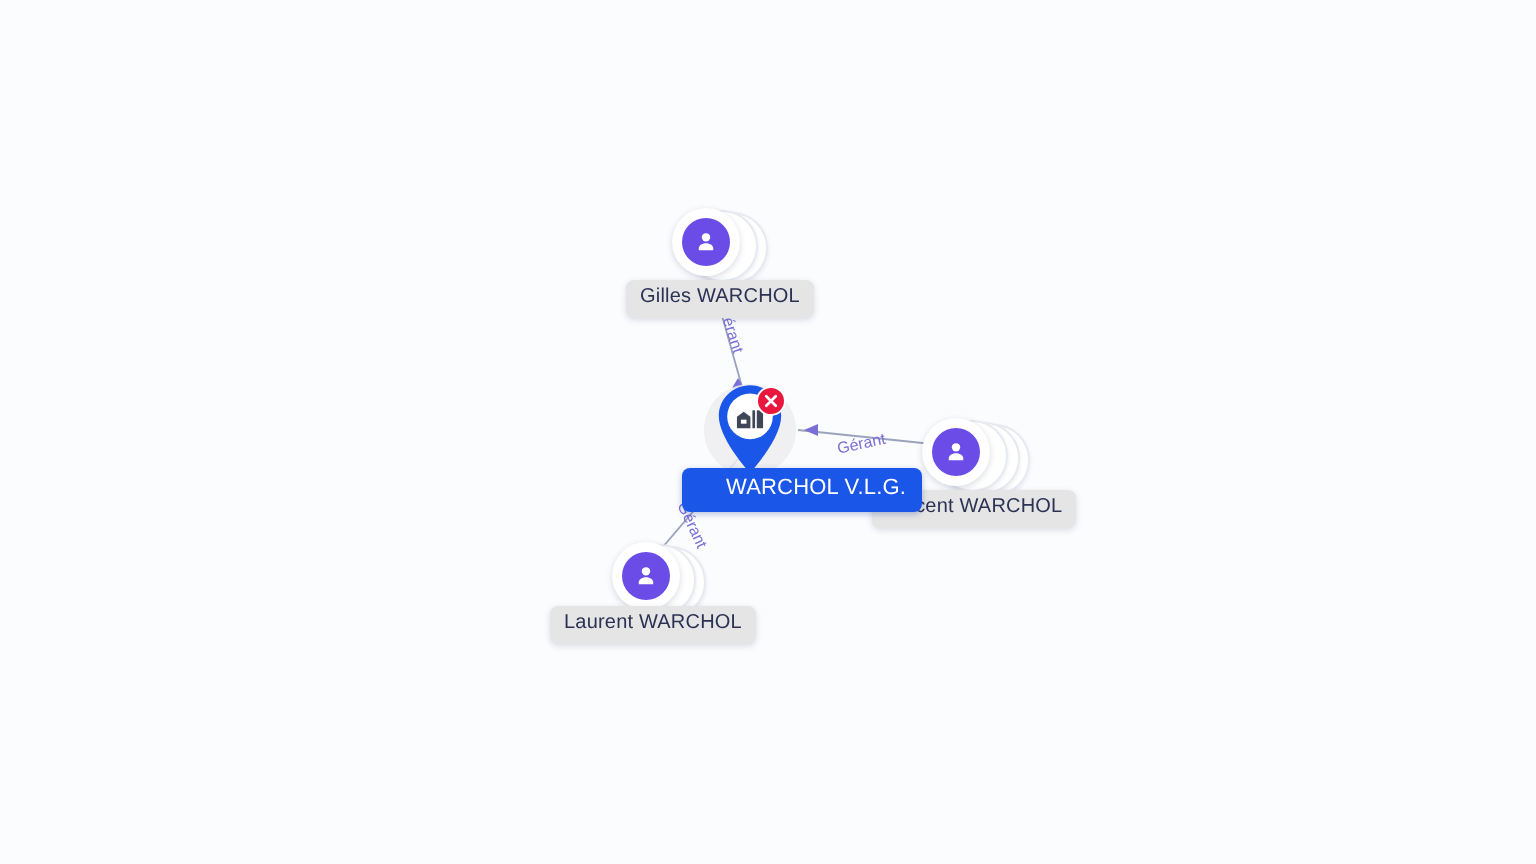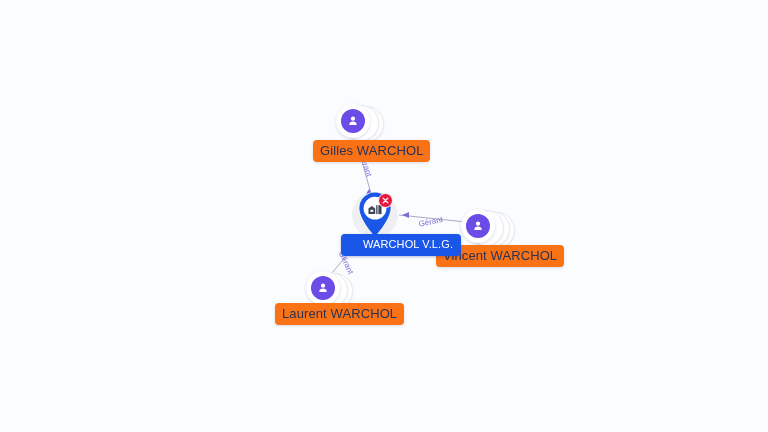--- a/index.html
+++ b/index.html
@@ -62,23 +62,23 @@
     background: #6b4ce6;
     display: flex;
     align-items: center;
     justify-content: center;
   }
   .avatar-circle svg { display: block; }
 
   
   .name-label {
     position: absolute;
-    background: #f97316;
+    background: #e5e5e5;
     color: #2b3254;
-    font-size: 13px;
+    font-size: 10px;
     line-height: 1;
     letter-spacing: 0.1px;
     padding: 4px 7px 5px 7px;
     border-radius: 4px;
     white-space: nowrap;
     box-shadow: 0 1px 3px rgba(40,50,90,0.16);
   }
 
   
   .pin-halo {

